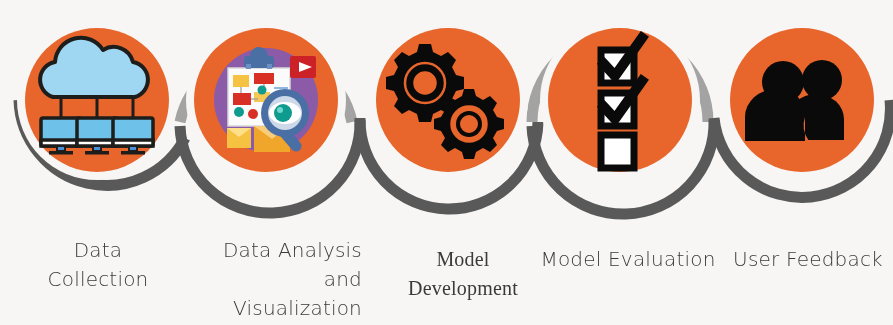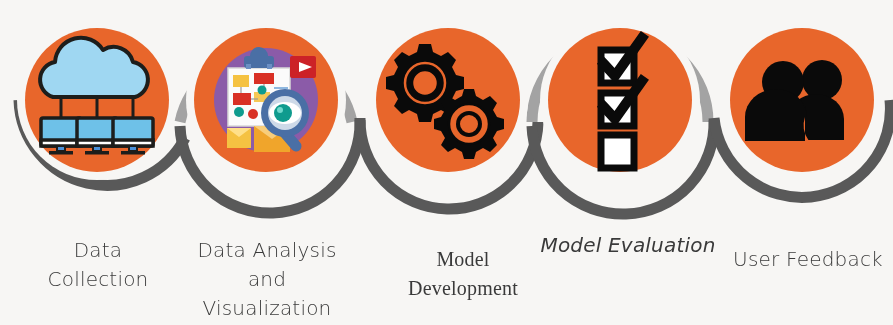--- a/index.html
+++ b/index.html
@@ -25,23 +25,23 @@
     text-align: center;
     color: #3a3a3a;
     font-family: "DejaVu Sans", "Liberation Sans", sans-serif;
     font-size: 20px;
     font-weight: 300;
     line-height: 1.45;
     letter-spacing: 0.2px;
     white-space: pre-line;
   }
   #label-0 { left: 8px;   top: 236px; width: 180px; }
-  #label-1 { left: 172px; top: 236px; width: 190px; }
+  #label-1 { left: 172px; top: 236px; width: 190px; text-align: right; }
   #label-2 { left: 368px; top: 245px; width: 190px; font-family: Liberation Serif, serif; }
-  #label-3 { left: 528px; top: 231px; width: 200px; font-style: italic; }
+  #label-3 { left: 528px; top: 245px; width: 200px; }
   #label-4 { left: 720px; top: 245px; width: 176px; }
 </style>
 </head>
 <body>
 
 <svg id="process-diagram" viewBox="0 0 893 325" xmlns="http://www.w3.org/2000/svg">
 
   <g>
 
     <path d="M 19 100 A 88 88 0 0 0 185 138" fill="none" stroke="#595959" stroke-width="11" stroke-linecap="butt"></path>

